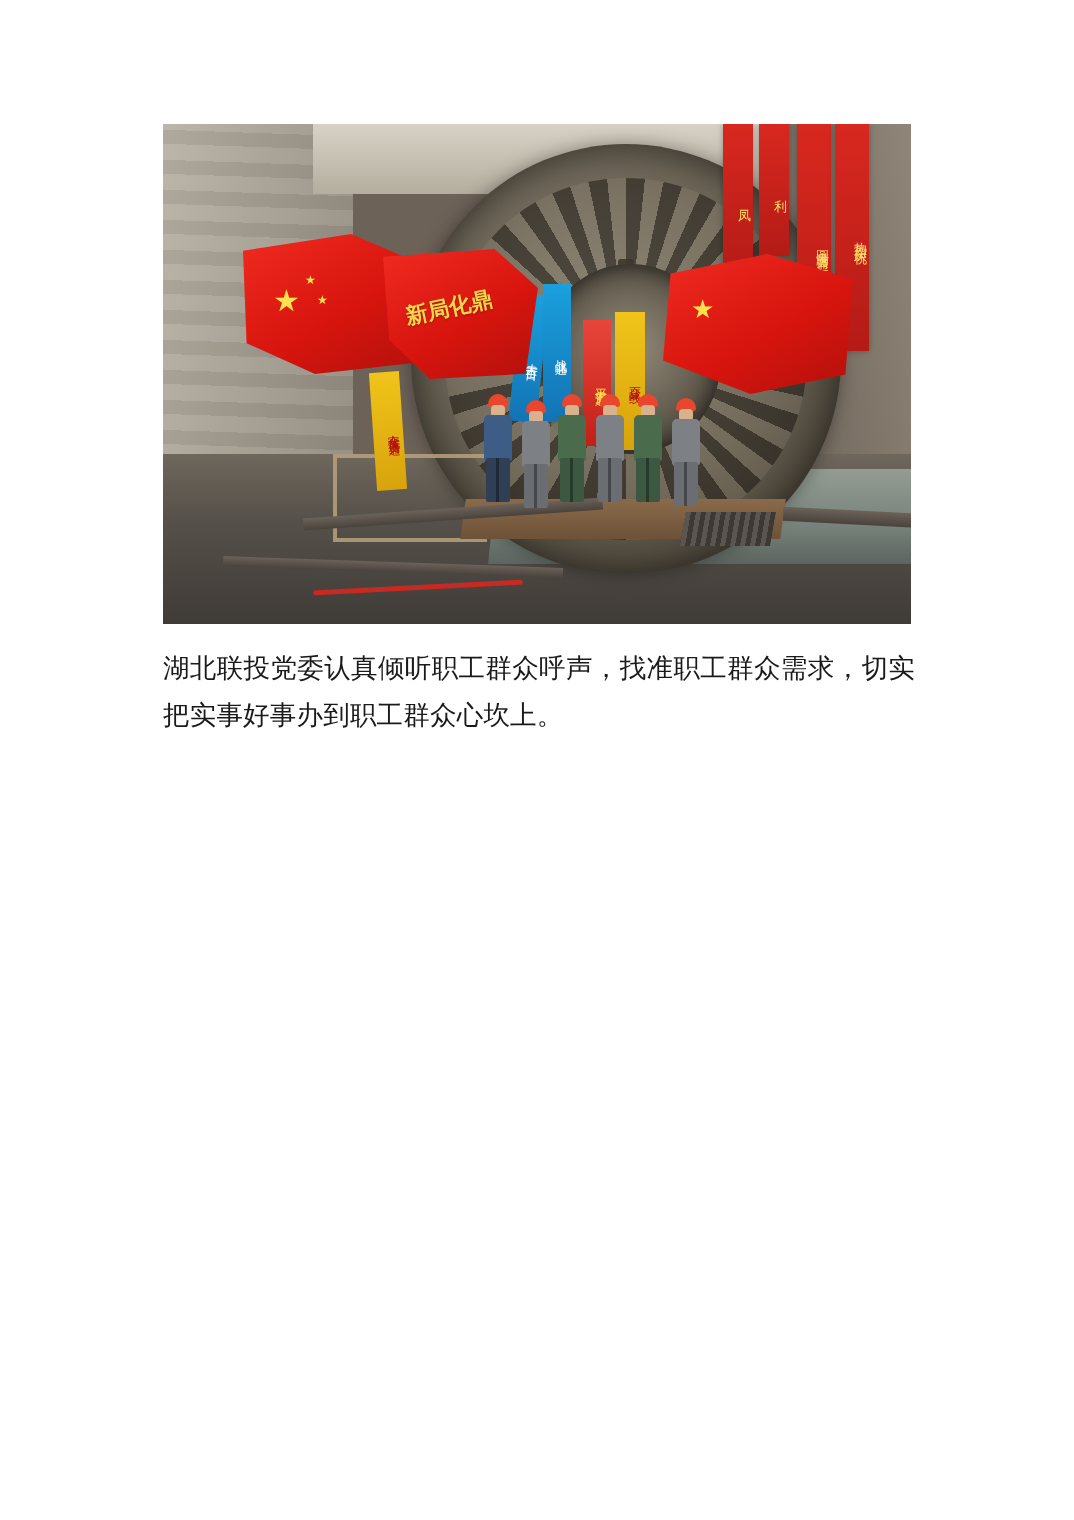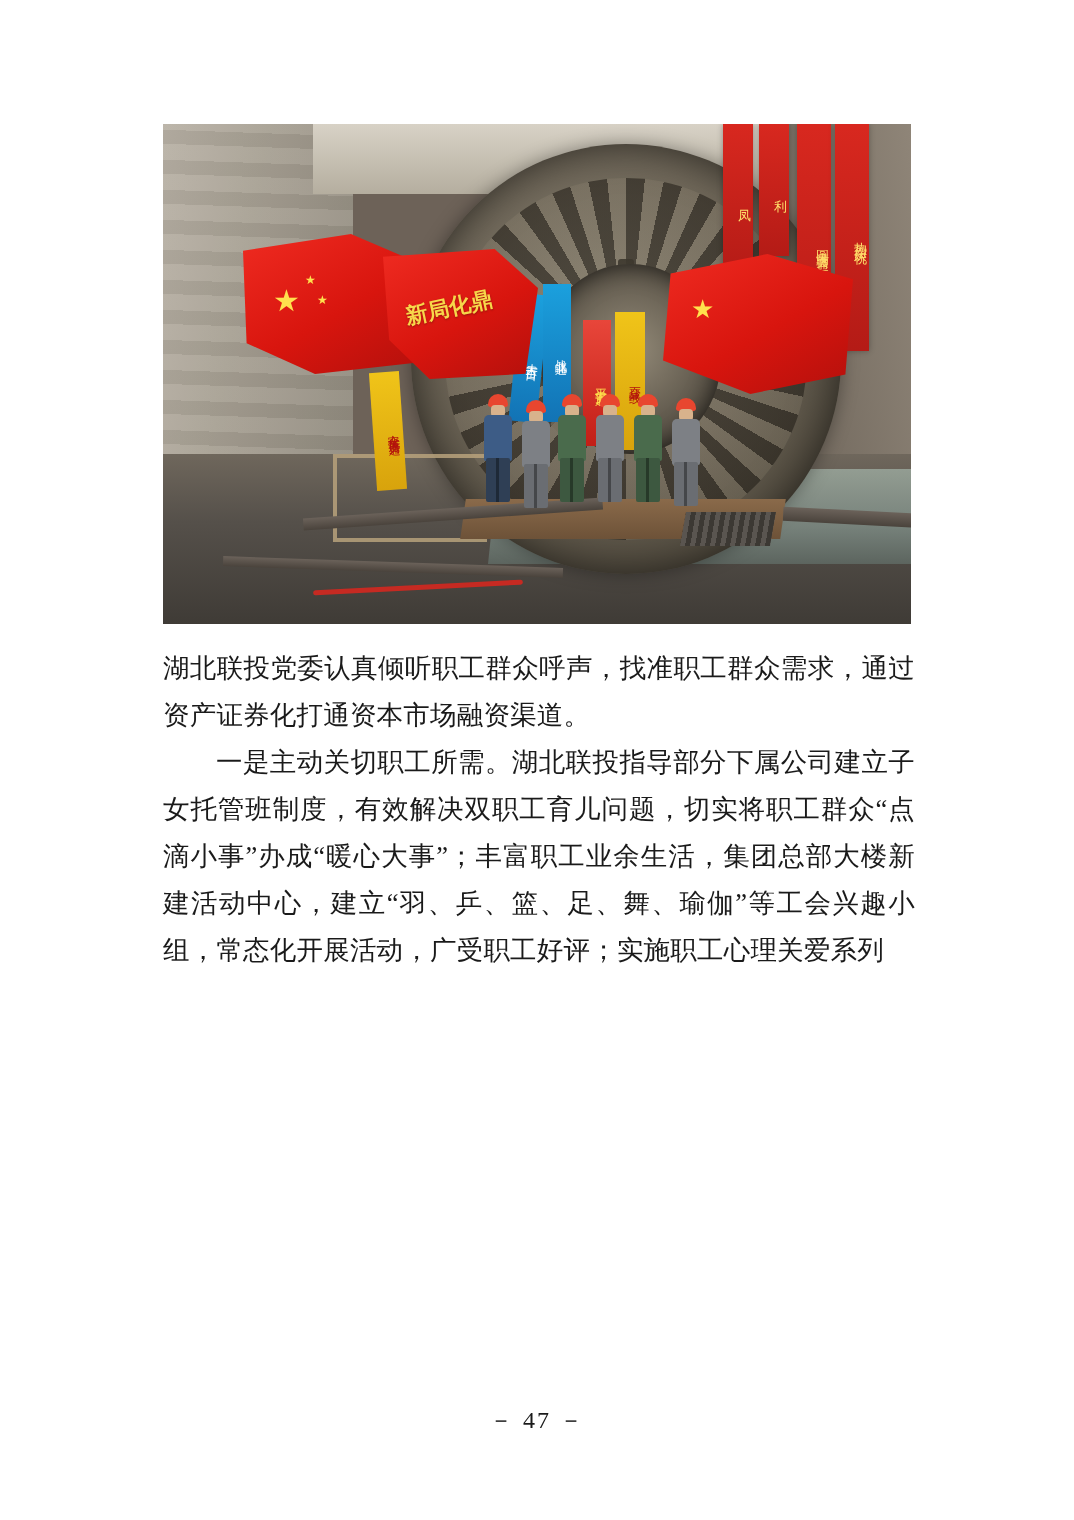--- a/index.html
+++ b/index.html
@@ -356,19 +356,17 @@
       <div class="worker gray" style="left:506px; bottom:114px;">
         <span class="helmet"></span>
         <span class="face"></span>
         <span class="body"></span>
         <span class="legs"></span>
       </div>
     </div>
   </div>
 
   <div class="body-text">
-    <p style="text-indent:0">湖北联投党委认真倾听职工群众呼声，找准职工群众需求，通过资产证券化打通资本市场融资渠道。</p>
-    <p>一是主动关切职工所需。湖北联投指导部分下属公司建立子女托管班制度，有效解决双职工育儿问题，切实将职工群众“点滴小事”办成“暖心大事”；丰富职工业余生活，集团总部大楼新建活动中心，建立“羽、乒、篮、足、舞、瑜伽”等工会兴趣小组，常态化开展活动，广受职工好评；实施职工心理关爱系列</p>
+    <p style="text-indent:0">湖北联投党委认真倾听职工群众呼声，找准职工群众需求，切实把实事好事办到职工群众心坎上。</p>
   </div>
 
-  <div class="pagenum">－ 47 －</div>
 
 </div>
 
 </body></html>

